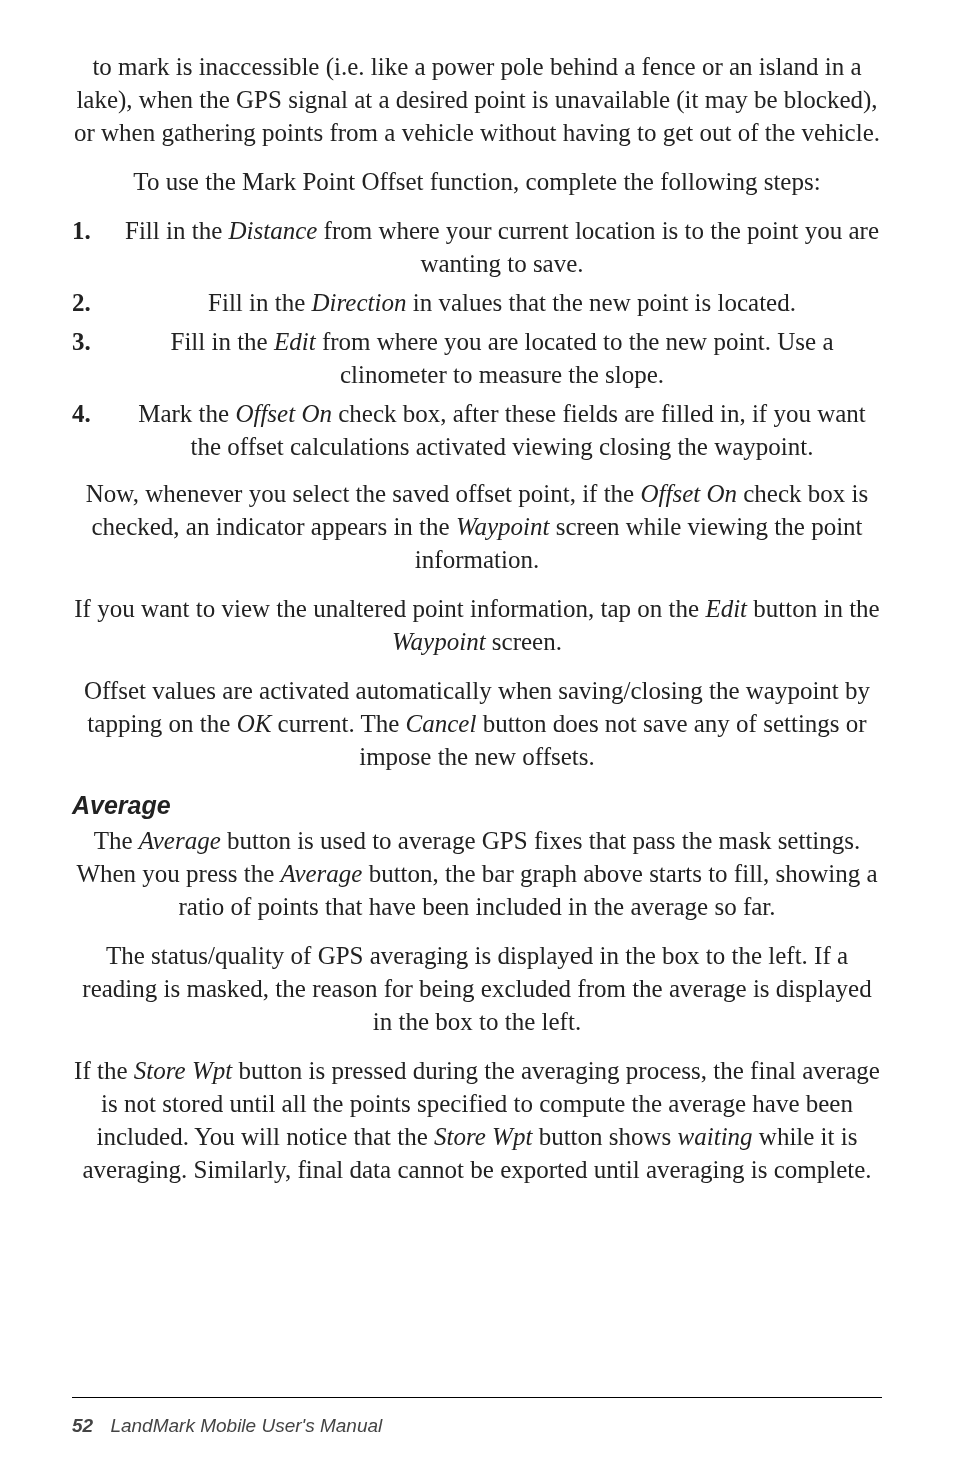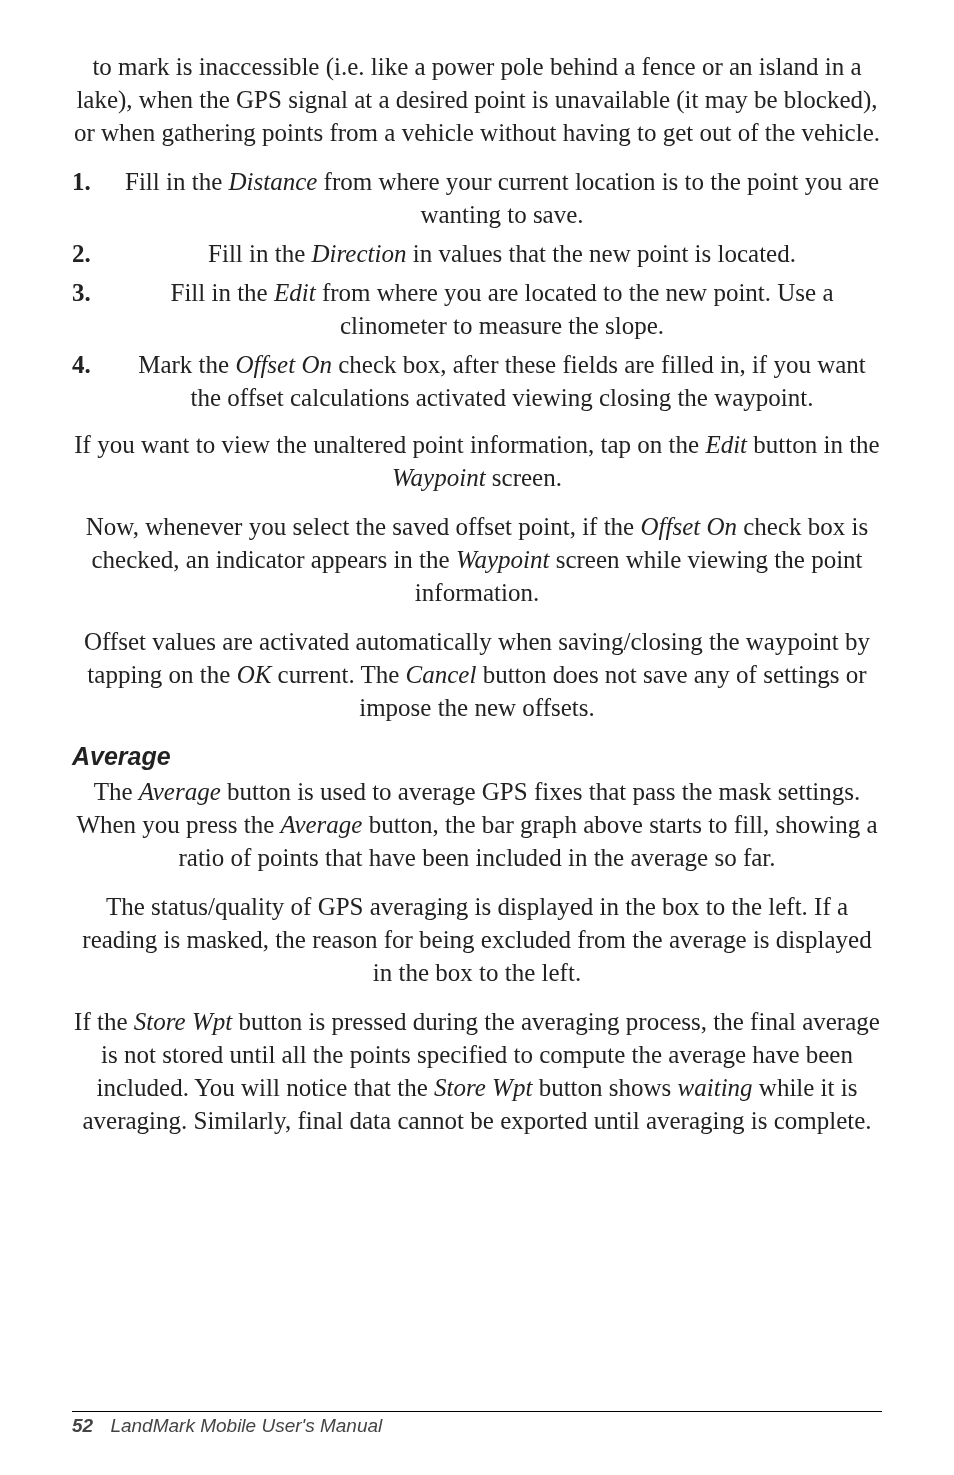--- a/index.html
+++ b/index.html
@@ -42,61 +42,62 @@
     margin-top: 10px;
     margin-bottom: 2px;
     color: #222;
   }
   .footer {
     position: absolute;
     left: 72px;
     right: 72px;
     bottom: 38px;
     border-top: 1px solid #000;
-    padding-top: 3px;
+    padding-top: 17px;
     font-family: "Segoe UI", "Helvetica Neue", Arial, sans-serif;
     font-style: italic;
     font-size: 19px;
     color: #444;
   }
   .footer .pg {
     font-weight: bold;
     font-style: italic;
     margin-right: 12px;
   }
 </style>
 </head>
 <body>
 
 <div class="content">
 
   <p>to mark is inaccessible (i.e. like a power pole behind a fence or an island in a lake), when the GPS signal at a desired point is unavailable (it may be blocked), or when gathering points from a vehicle without having to get out of the vehicle.</p>
 
+  <p>To use the Mark Point Offset function, complete the following steps:</p>
 
   <ol class="steps">
     <li>
       <span class="num">1.</span>
       <span class="body"><span>Fill in the </span><span class="italic">Distance</span><span> from where your current location is to the point you are wanting to save.</span></span>
     </li>
     <li>
       <span class="num">2.</span>
       <span class="body"><span>Fill in the </span><span class="italic">Direction</span><span> in values that the new point is located.</span></span>
     </li>
     <li>
       <span class="num">3.</span>
       <span class="body"><span>Fill in the </span><span class="italic">Edit</span><span> from where you are located to the new point. Use a clinometer to measure the slope.</span></span>
     </li>
     <li>
       <span class="num">4.</span>
       <span class="body"><span>Mark the </span><span class="italic">Offset On</span><span> check box, after these fields are filled in, if you want the offset calculations activated viewing closing the waypoint.</span></span>
     </li>
   </ol>
 
+  <p><span>Now, whenever you select the saved offset point, if the </span><span class="italic">Offset On</span><span> check box is checked, an indicator appears in the </span><span class="italic">Waypoint</span><span> screen while viewing the point information.</span></p>
   <p><span>If you want to view the unaltered point information, tap on the </span><span class="italic">Edit</span><span> button in the </span><span class="italic">Waypoint</span><span> screen.</span></p>
-  <p><span>Now, whenever you select the saved offset point, if the </span><span class="italic">Offset On</span><span> check box is checked, an indicator appears in the </span><span class="italic">Waypoint</span><span> screen while viewing the point information.</span></p>
   <p><span>Offset values are activated automatically when saving/closing the waypoint by tapping on the </span><span class="italic">OK</span><span> current. The </span><span class="italic">Cancel</span><span> button does not save any of settings or impose the new offsets.</span></p>
 
   <div class="subhead">Average</div>
 
   <p><span>The </span><span class="italic">Average</span><span> button is used to average GPS fixes that pass the mask settings. When you press the </span><span class="italic">Average</span><span> button, the bar graph above starts to fill, showing a ratio of points that have been included in the average so far.</span></p>
   <p>The status/quality of GPS averaging is displayed in the box to the left. If a reading is masked, the reason for being excluded from the average is displayed in the box to the left.</p>
   <p><span>If the </span><span class="italic">Store Wpt</span><span> button is pressed during the averaging process, the final average is not stored until all the points specified to compute the average have been included. You will notice that the </span><span class="italic">Store Wpt</span><span> button shows </span><span class="italic">waiting</span><span> while it is averaging. Similarly, final data cannot be exported until averaging is complete.</span></p>
 
 </div>
 

